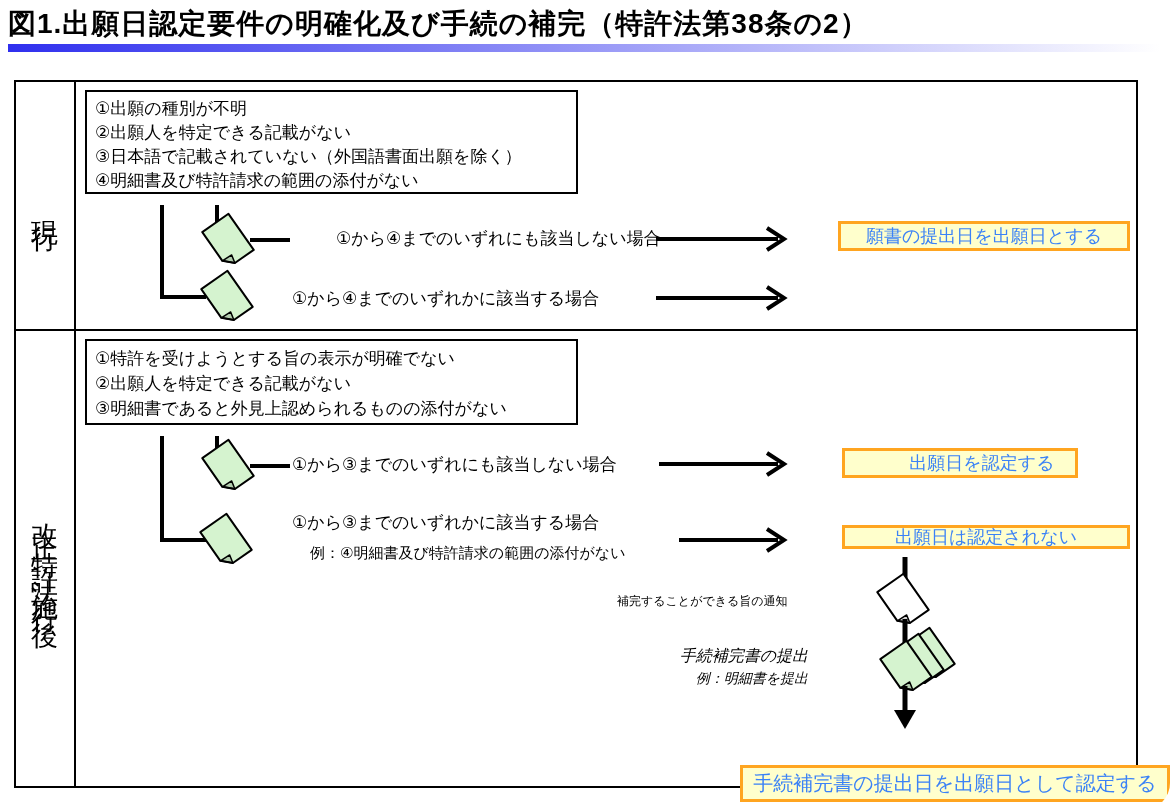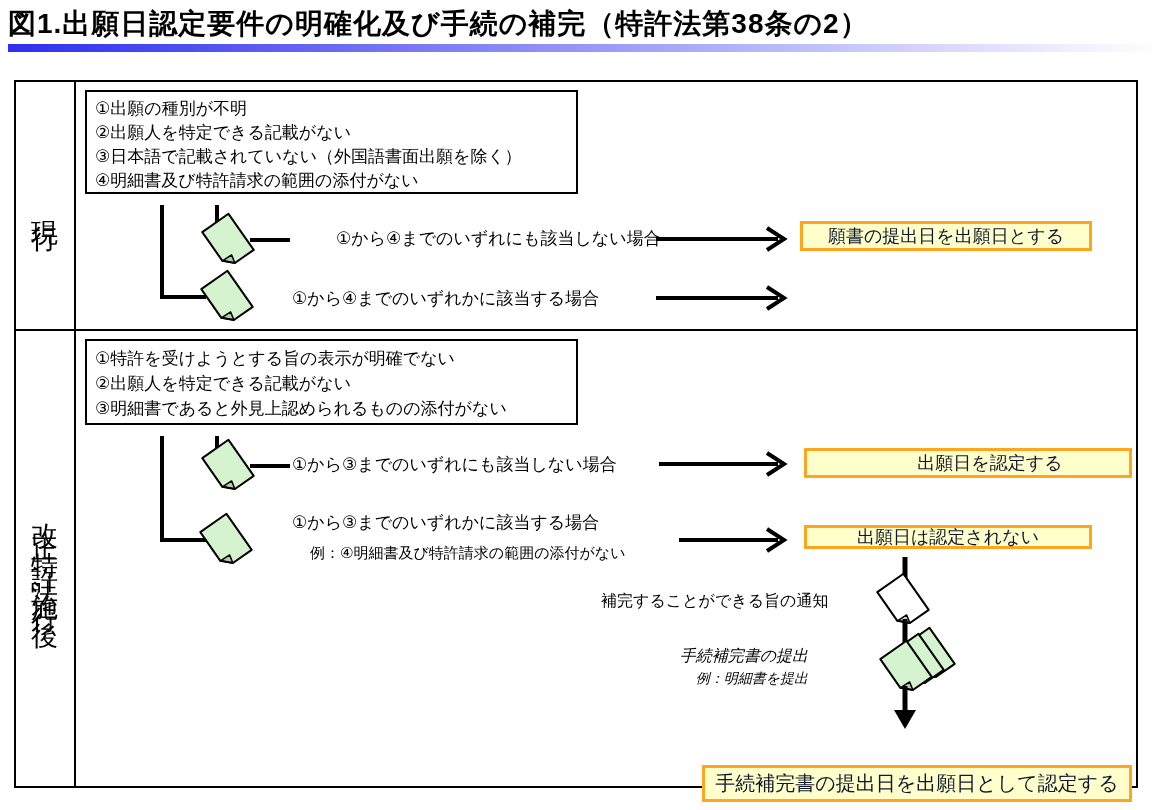--- a/index.html
+++ b/index.html
@@ -15,21 +15,21 @@
     background:linear-gradient(to right,var(--bar_start),var(--bar_end));}
   .outer-table{position:absolute;left:14px;top:80px;width:1124px;height:708px;border:2px solid #000;}
   .col-divider{position:absolute;left:74px;top:80px;width:2px;height:708px;background:#000;}
   .row-divider{position:absolute;left:14px;top:329px;width:1124px;height:2px;background:#000;}
   .row-label{position:absolute;left:16px;width:57px;display:flex;align-items:center;justify-content:center;}
   .row-label span{writing-mode:vertical-rl;text-orientation:upright;font-size:27px;color:#000;}
   .cond-box{position:absolute;border:2px solid #000;background:#fff;padding:5px 8px;font-size:17px;line-height:24px;color:#000000;white-space:nowrap;}
   .flow-label{position:absolute;font-size:17px;color:#000;white-space:nowrap;z-index:2;}
   .flow-sublabel{position:absolute;font-size:15px;color:#000;white-space:nowrap;z-index:2;}
   .result-box{position:absolute;background:var(--box_fill);border:3px solid var(--box_border);
-    display:flex;align-items:center;justify-content:center;font-size:18px;color:#0f172a;white-space:nowrap;z-index:2;}
+    display:flex;align-items:center;justify-content:center;font-size:18px;color:#3b82f6;white-space:nowrap;z-index:2;margin-left:38px;}
   .result-box.big{font-size:20px;}
   .note-block{position:absolute;text-align:right;color:#000;z-index:2;font-style:italic;}
   .note-block .l1{font-size:16px;line-height:24px;}
   .note-block .l2{font-size:14px;line-height:20px;}
   .overlay{position:absolute;left:0;top:0;z-index:1;pointer-events:none;}
   .cline{stroke:var(--line_color);stroke-width:4;fill:none;}
   .cline-thick{stroke:var(--line_color);stroke-width:5;fill:none;}
   .ahead{stroke:var(--line_color);stroke-width:4;fill:none;stroke-linejoin:miter;}
   .doc-paper{stroke:#000;stroke-width:2;stroke-linejoin:round;}
   .doc-fold{fill:rgba(0,0,0,0.16);stroke:#000;stroke-width:1.5;stroke-linejoin:round;}
@@ -70,24 +70,24 @@
   <div class="cond-box" style="left:85px;top:339px;width:493px;height:86px;line-height:25px;">
     <div>①特許を受けようとする旨の表示が明確でない</div>
     <div>②出願人を特定できる記載がない</div>
     <div>③明細書であると外見上認められるものの添付がない</div>
   </div>
 
   <div class="flow-label" style="left:292px;top:454px;line-height:22px;">①から③までのいずれにも該当しない場合</div>
   <div class="flow-label" style="left:292px;top:512px;line-height:22px;">①から③までのいずれかに該当する場合</div>
   <div class="flow-sublabel" style="left:310px;top:543px;line-height:20px;">例：④明細書及び特許請求の範囲の添付がない</div>
 
-  <div class="result-box" style="left:804px;top:448px;width:328px;height:30px;padding-left:44px;">出願日を認定する</div>
+  <div class="result-box" style="left:804px;top:448px;width:236px;height:30px;padding-left:44px;">出願日を認定する</div>
   <div class="result-box" style="left:804px;top:525px;width:288px;height:24px;">出願日は認定されない</div>
 
-  <div class="flow-label" style="left:601px;top:590px;font-size:16px;line-height:22px;">補完することができる旨の通知</div>
+  <div class="flow-label" style="left:617px;top:590px;font-size:12px;line-height:22px;">補完することができる旨の通知</div>
   <div class="note-block" style="left:560px;top:644px;width:248px;">
     <div class="l1">手続補完書の提出</div>
     <div class="l2">例：明細書を提出</div>
   </div>
 
   <div class="result-box big" style="left:702px;top:765px;width:430px;height:37px;">手続補完書の提出日を出願日として認定する</div>
 
   <svg class="overlay" width="1170" height="810" viewBox="0 0 1170 810">
     <defs>
       <g id="doc-shape">

